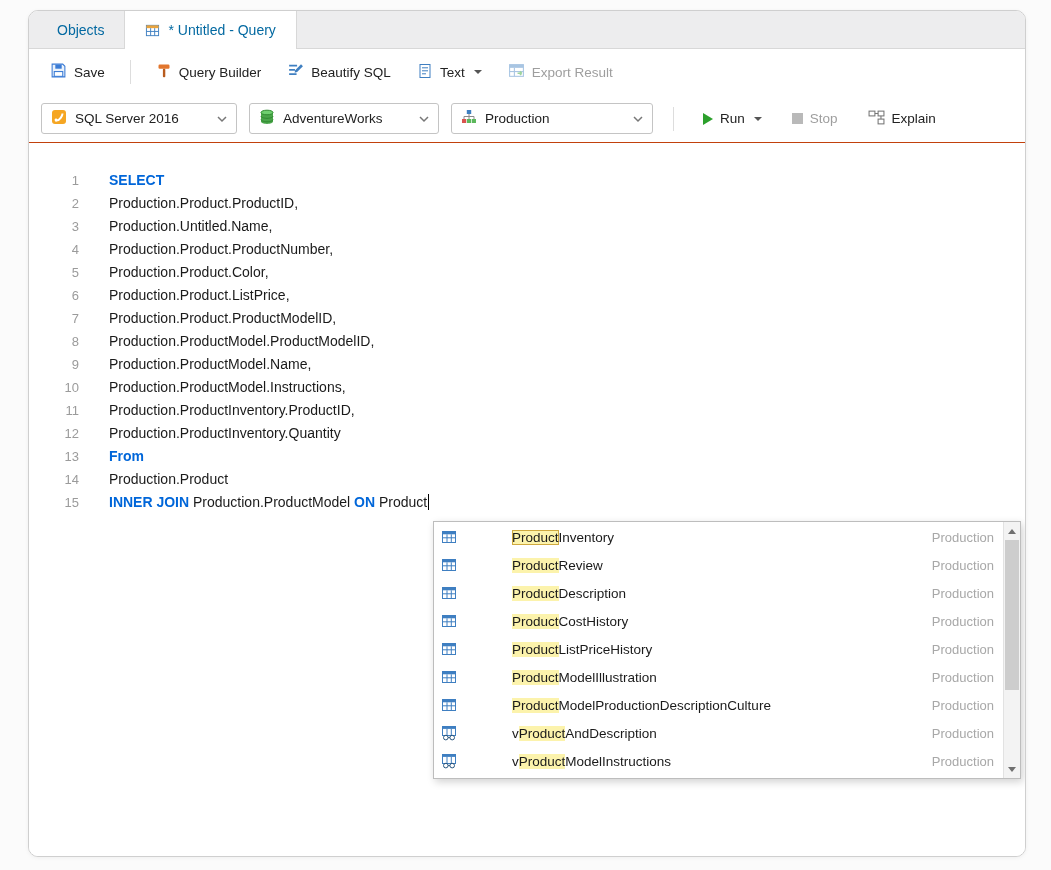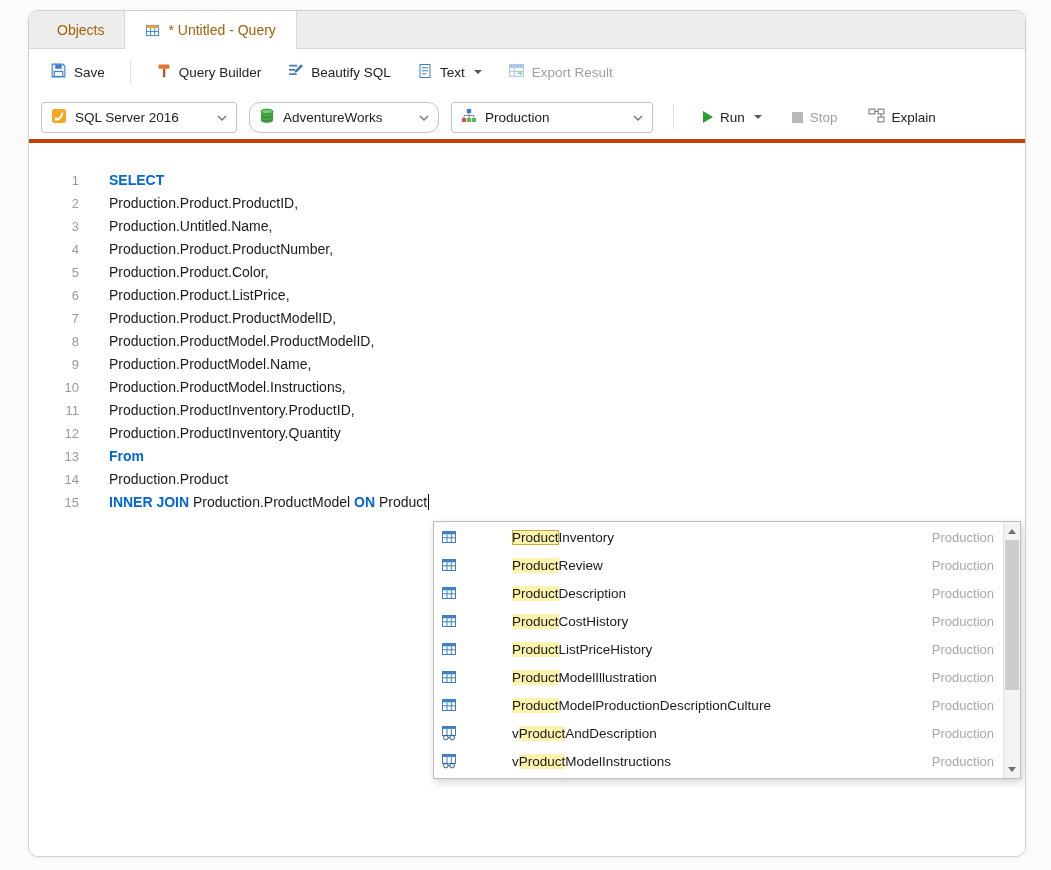--- a/index.html
+++ b/index.html
@@ -4,40 +4,40 @@
 <style>
   * { box-sizing: border-box; margin: 0; padding: 0; }
   html,body { width:1051px; height:870px; background:#fbfbfb; font-family:"Liberation Sans", sans-serif; }
   .window {
     position:absolute; left:28px; top:10px; width:998px; height:847px;
     background:#fff; border:1px solid #cfcfcf; border-radius:10px; overflow:hidden;
     box-shadow:0 1px 4px rgba(0,0,0,.05);
   }
   
   .tabstrip { height:38px; background:#ededee; border-bottom:1px solid #d8d8d8; display:flex; align-items:stretch; }
-  .tab { display:flex; align-items:center; gap:8px; padding:0 20px; font-size:14px; color:#a16207; cursor:default; }
+  .tab { display:flex; align-items:center; gap:8px; padding:0 20px; font-size:14px; color:#0369a1; cursor:default; }
   .tab.inactive { margin-left:8px; }
   .tab.active { background:#fff; border-left:1px solid #d8d8d8; border-right:1px solid #d8d8d8; margin-bottom:-1px; }
   .ticon svg { display:block; }
   
   .toolbar { display:flex; align-items:center; background:#fff; }
   .t1 { height:46px; padding:0 12px; gap:8px; }
-  .t2 { height:48px; padding:0 12px; gap:12px; border-bottom:4px solid #c2410c; }
+  .t2 { height:48px; padding:0 12px; gap:12px; border-bottom:1px solid #c2410c; }
   .tbtn { display:inline-flex; align-items:center; gap:7px; font-size:13.5px; color:#222; padding:5px 9px; border-radius:3px; cursor:default; }
   .tbtn .lbl { white-space:nowrap; }
   .tbtn.disabled { color:#9e9e9e; }
   .tbtn.disabled svg { opacity:.45; }
   .vsep { width:1px; height:24px; background:#ddd; margin:0 8px; }
   .caret-down { width:0; height:0; border-left:4px solid transparent; border-right:4px solid transparent; border-top:4.5px solid #555; margin-left:2px; }
   
   .select { display:inline-flex; align-items:center; gap:8px; height:31px; padding:0 9px; background:#fff;
             border:1px solid #c4c4c4; border-radius:3px; font-size:13.5px; color:#222; cursor:default; }
   .select .chev { margin-left:auto; }
   .sel-conn { width:196px; }
-  .sel-db   { width:190px;border-radius:11px; }
+  .sel-db   { width:190px; }
   .sel-schema { width:202px; }
   .play { width:0; height:0; border-top:6px solid transparent; border-bottom:6px solid transparent; border-left:10px solid #2ca02c; }
   .stopsq { width:11px; height:11px; background:#b9b9b9; }
   
   .editor { position:relative; height:calc(100% - 132px); background:#fff; padding-top:26px; font-size:14px; overflow:hidden; }
   .code-line { display:flex; height:23px; line-height:23px; }
   .ln { width:50px; text-align:right; color:#9b9b9b; font-size:13px; flex:none; }
   .code { margin-left:30px; color:#1a1a1a; white-space:pre; }
   .kw { color:var(--kw,#0066d9); font-weight:bold; }
   .caret { display:inline-block; width:1px; height:16px; background:#000; vertical-align:-3px; margin-left:1px; }

